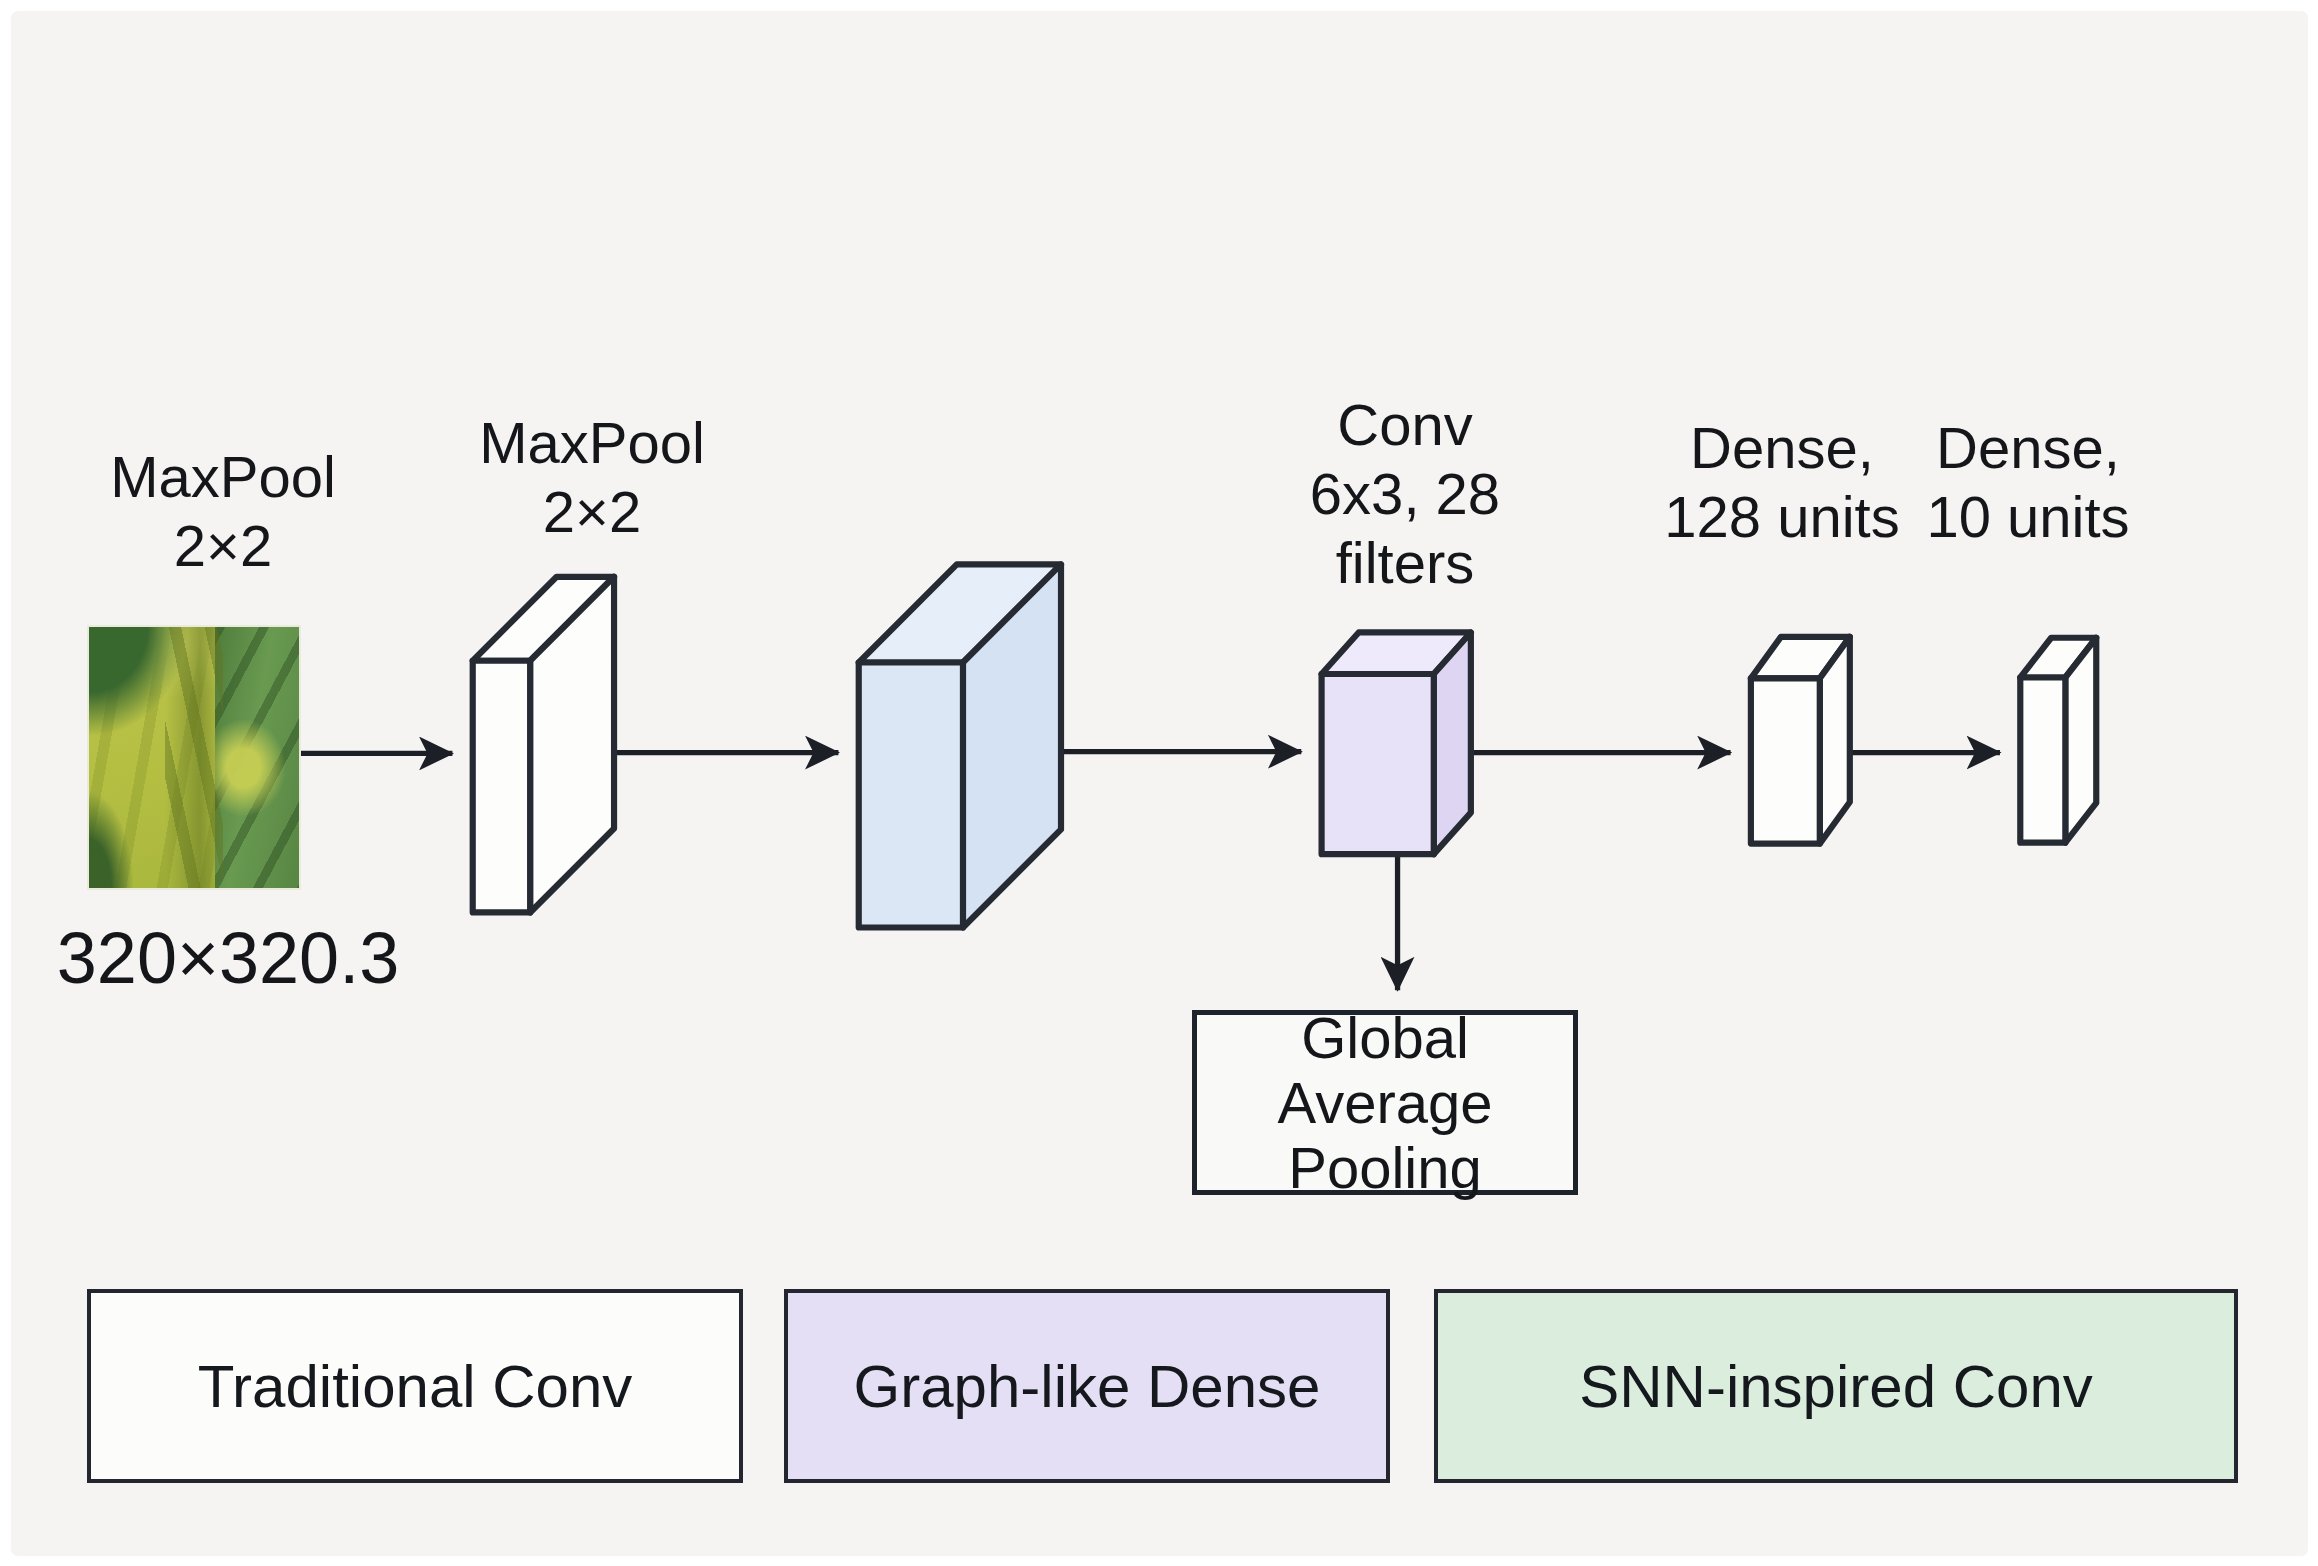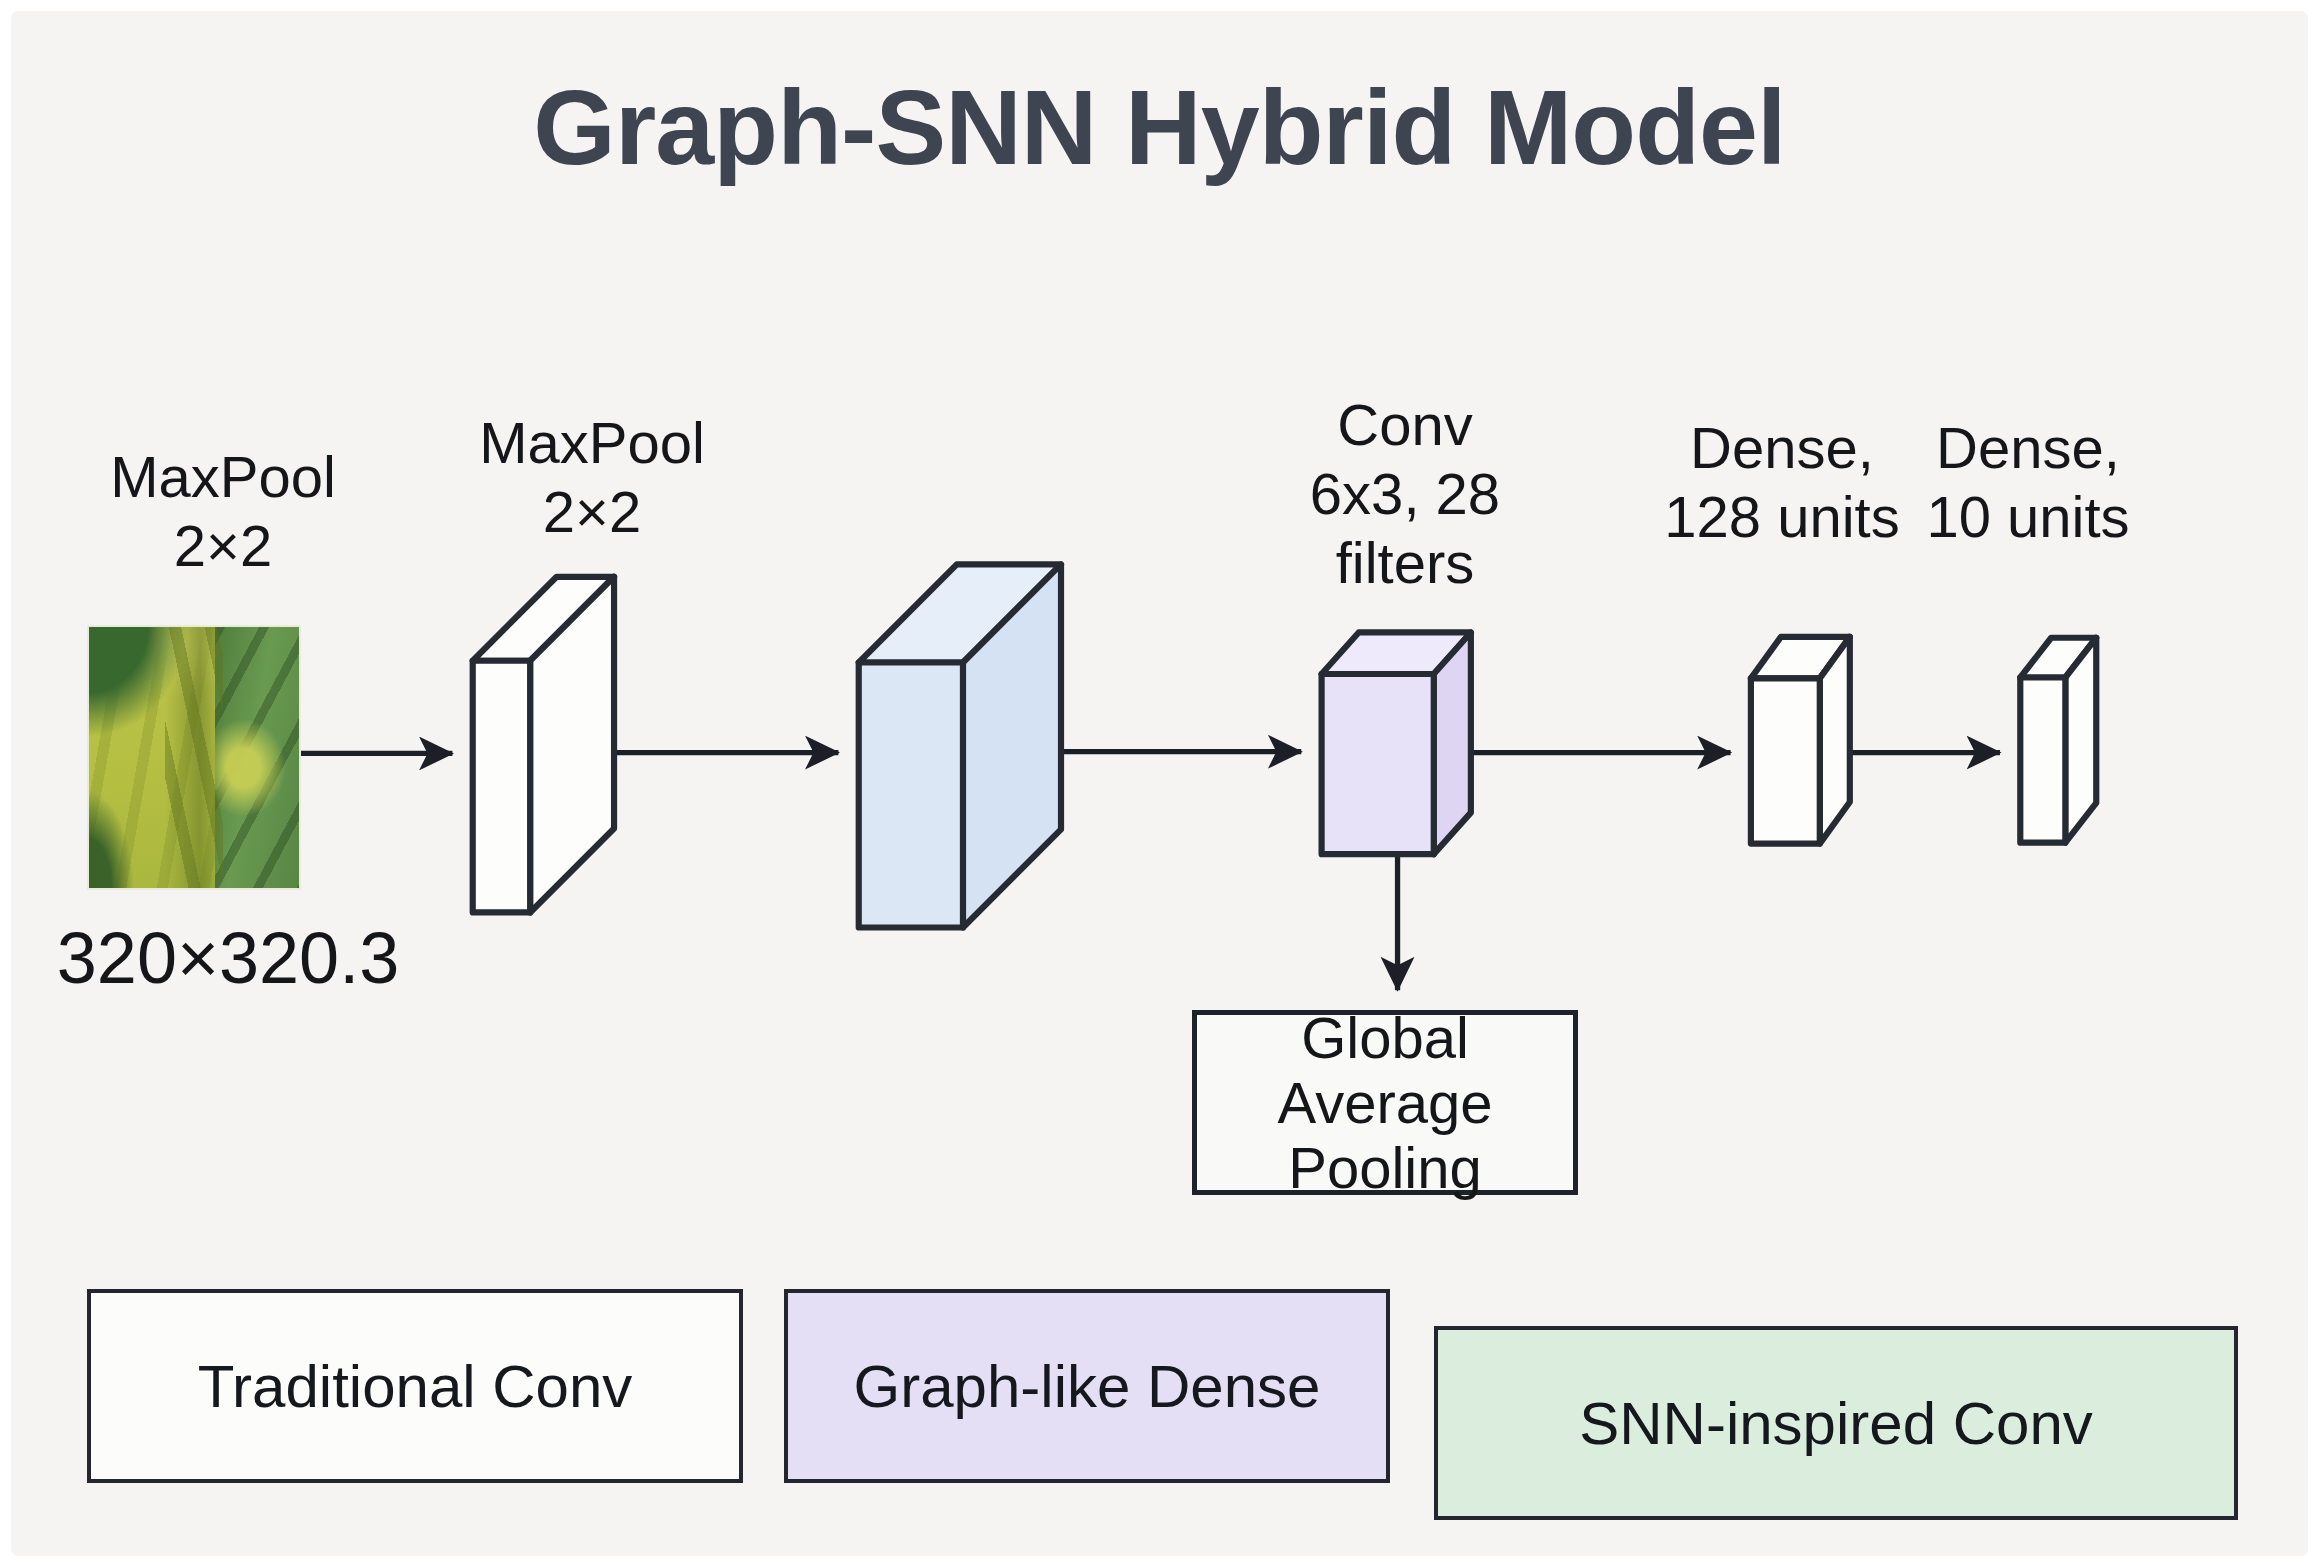--- a/index.html
+++ b/index.html
@@ -50,21 +50,20 @@
   .legend-1{left:87px;width:656px;}
   .legend-2{left:784px;width:606px;}
   .legend-3{left:1434px;width:804px;}
 </style>
 </head>
 <body>
 
 <div class="canvas">
   <div class="panel"></div>
 
-  <div class="title">Graph-SNN Hybrid Model</div>
 
   <svg class="layer" viewBox="0 0 2625 1774">
     <defs>
       <marker id="ah" markerUnits="strokeWidth" markerWidth="7" markerHeight="6.4" refX="6.3" refY="3.2" orient="auto">
         <path d="M0,0 L6.6,3.2 L0,6.4 L1.6,3.2 Z" fill="#1c2026"></path>
       </marker>
     </defs>
 
     <g stroke="#1c2026" stroke-width="6">
       <line x1="340" y1="853" x2="512" y2="853" marker-end="url(#ah)"></line>
@@ -124,15 +123,15 @@
 128 units</div>
   <div class="node-label" style="left:2028px;top:413px;">Dense,
 10 units</div>
   <div class="small-label" style="left:228px;top:917px;">320×320.3</div>
 
   <div class="gap-box">Global Average
 Pooling</div>
 
   <div class="legend-item legend-1" style="background: rgb(252, 252, 251);">Traditional Conv</div>
   <div class="legend-item legend-2" style="background: rgb(228, 223, 244);">Graph-like Dense</div>
-  <div class="legend-item legend-3" style="background: rgb(219, 238, 222); margin-top: 37px;">SNN-inspired Conv</div>
+  <div class="legend-item legend-3" style="background: rgb(219, 238, 222);">SNN-inspired Conv</div>
 </div>
 
 
 </body></html>

